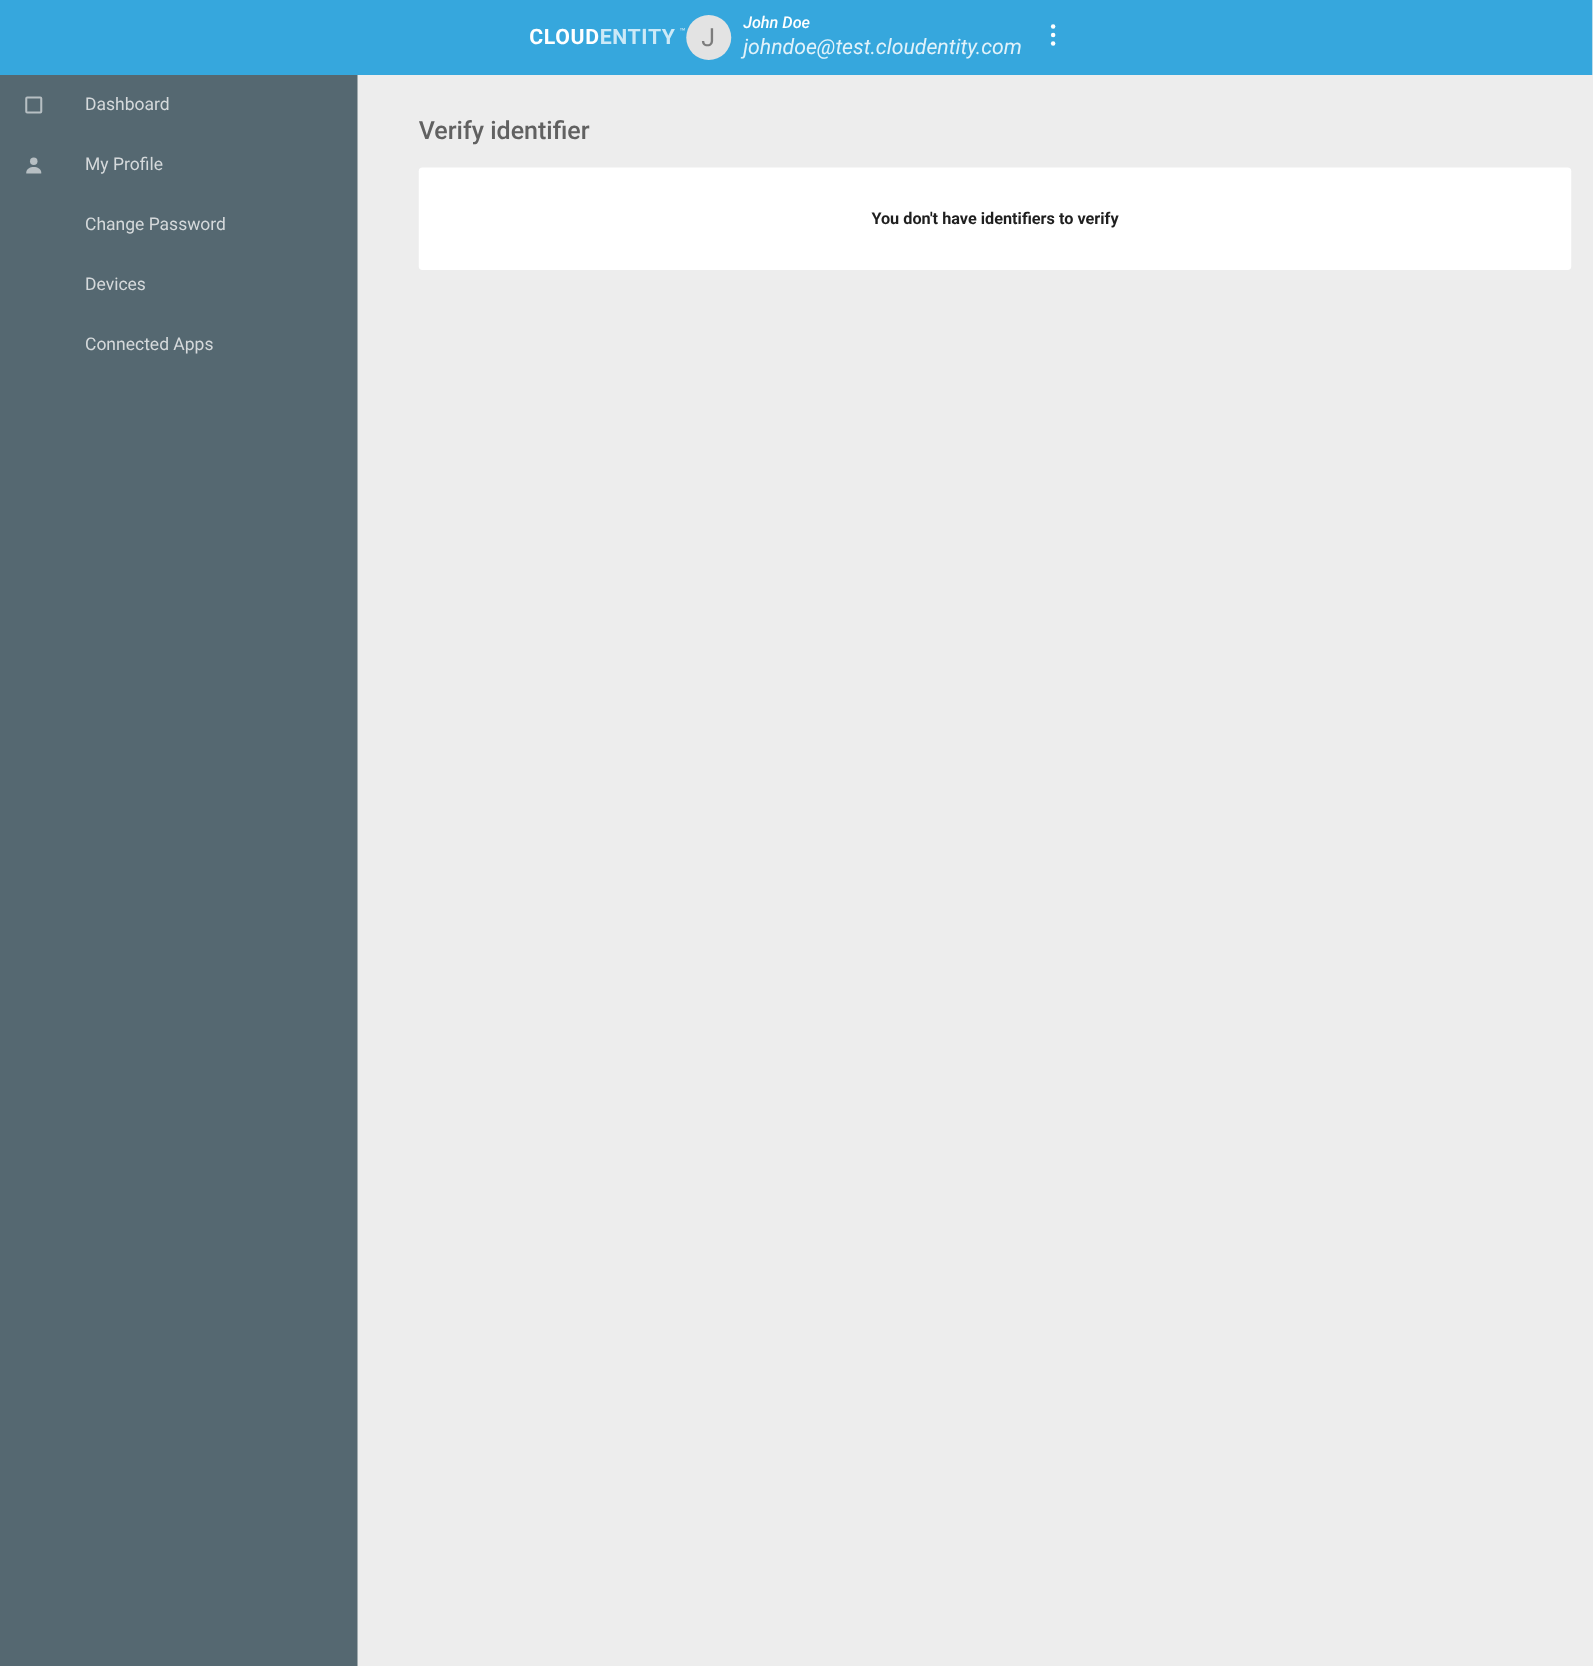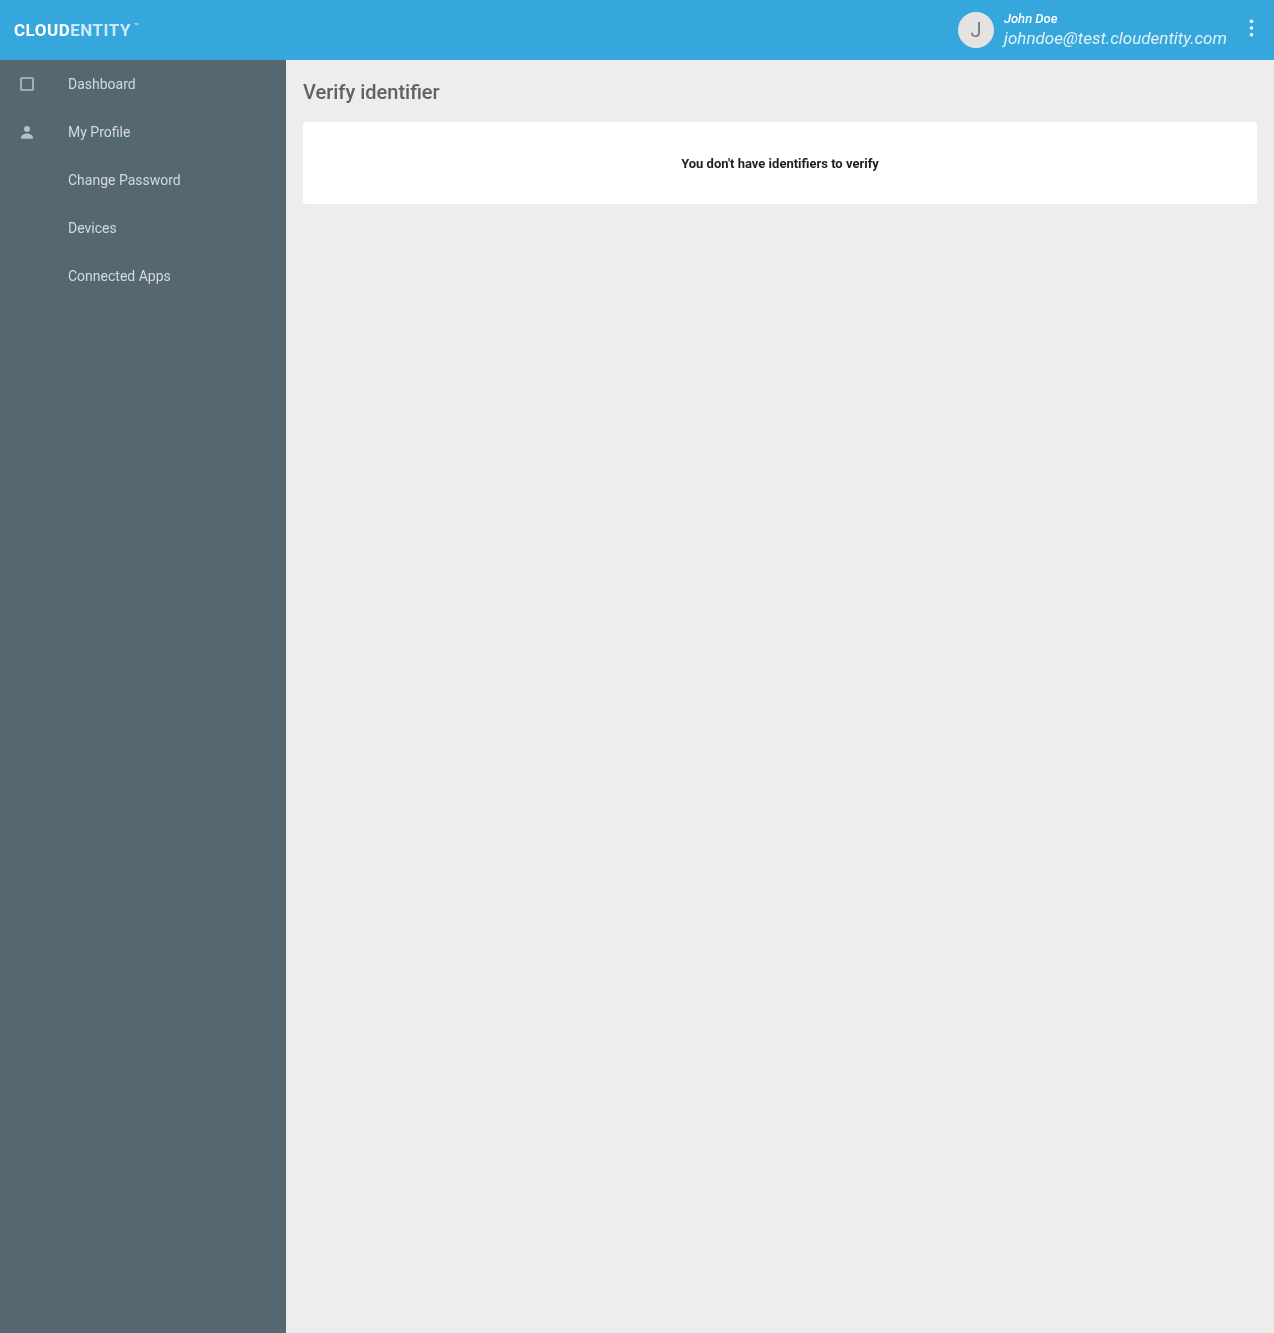--- a/index.html
+++ b/index.html
@@ -12,21 +12,21 @@
       width: 1274px;
       height: 1333px;
       background: #ededed;
       overflow: hidden;
     }
     .header {
       height: 60px;
       background: #36a7dd;
       display: flex;
       align-items: center;
-      justify-content: space-between;
+      justify-content: center;
       padding: 0 14px;
     }
     .logo {
       display: flex;
       align-items: baseline;
       color: #fff;
     }
     .logo-bold {
       font-weight: 700;
       font-size: 17px;
@@ -87,20 +87,21 @@
       color: #fff;
       cursor: pointer;
       padding: 6px;
       display: flex;
       align-items: center;
       justify-content: center;
     }
     .layout {
       display: flex;
       height: calc(1333px - 60px);
+      gap: 32px;
     }
     .sidebar {
       width: 286px;
       background: #556871;
       flex-shrink: 0;
       display: flex;
       flex-direction: column;
     }
     .nav-item {
       display: flex;
@@ -135,20 +136,21 @@
     .main {
       flex: 1;
       padding: 20px 17px;
       background: #ededed;
     }
     .page-title {
       font-size: 20px;
       color: #616161;
       font-weight: 500;
       margin-bottom: 18px;
+      margin-top: 12px;
     }
     .card {
       background: #fff;
       border-radius: 3px;
       padding: 30px;
       display: flex;
       align-items: center;
       justify-content: center;
       min-height: 82px;
     }

